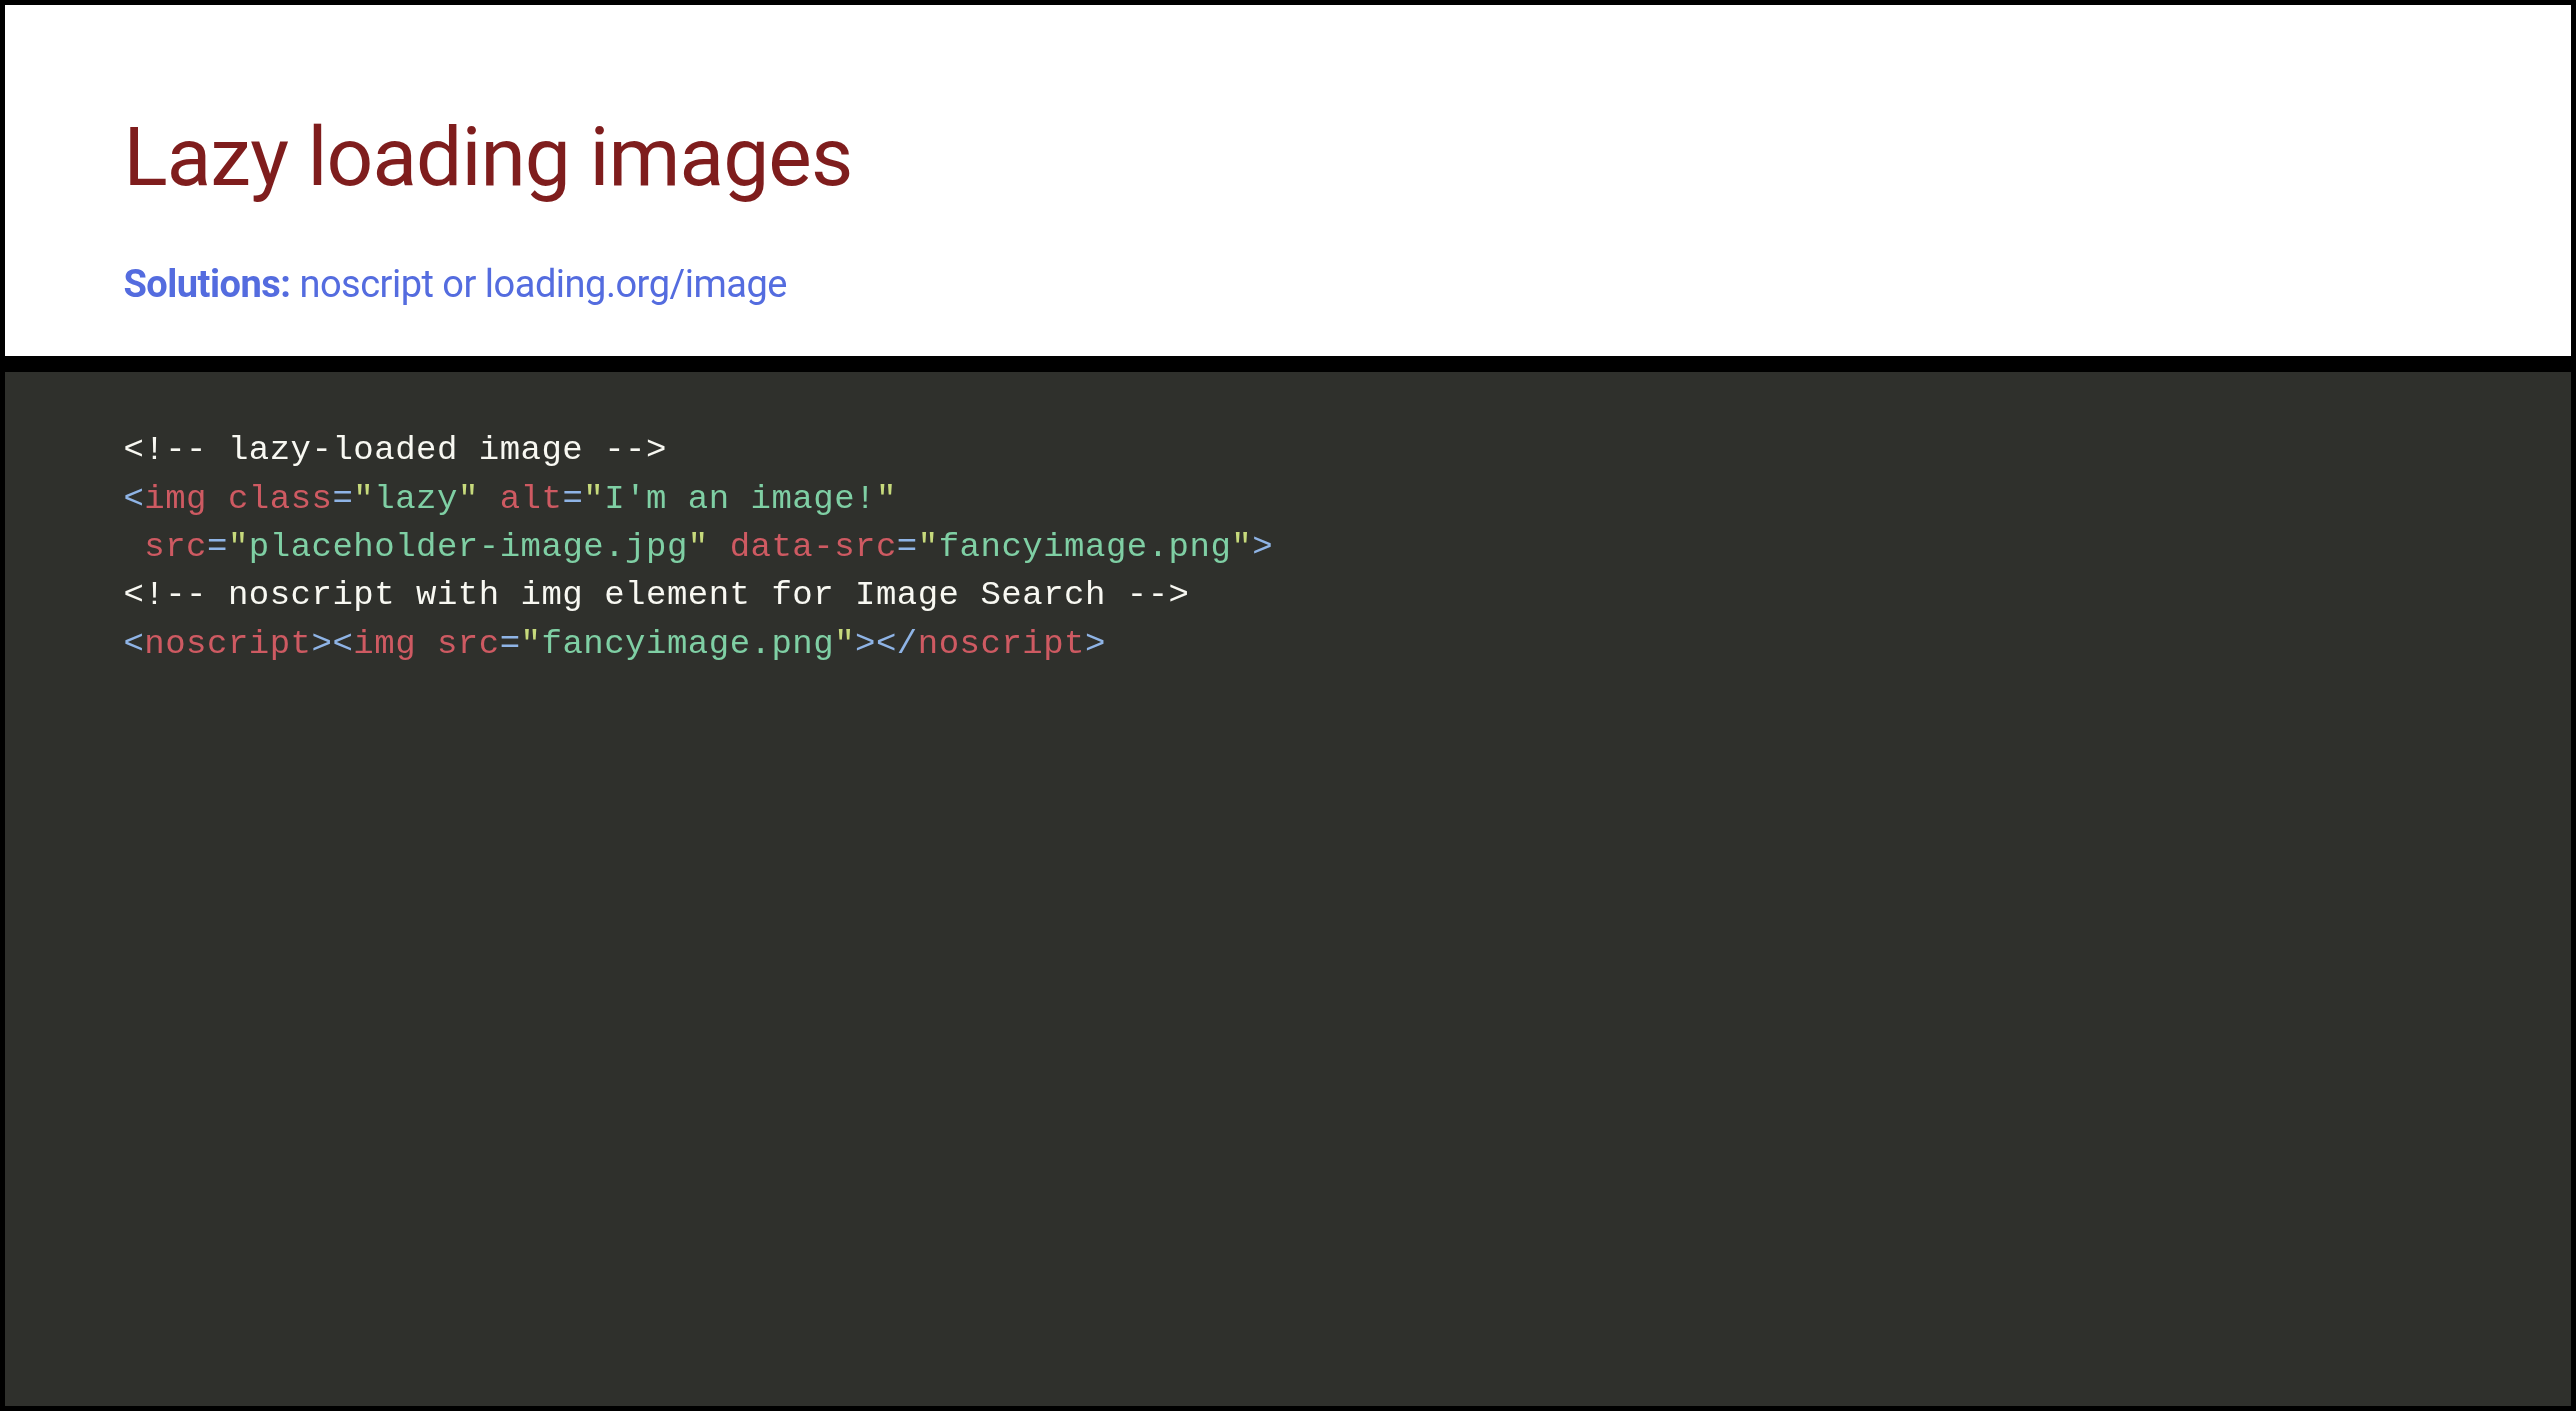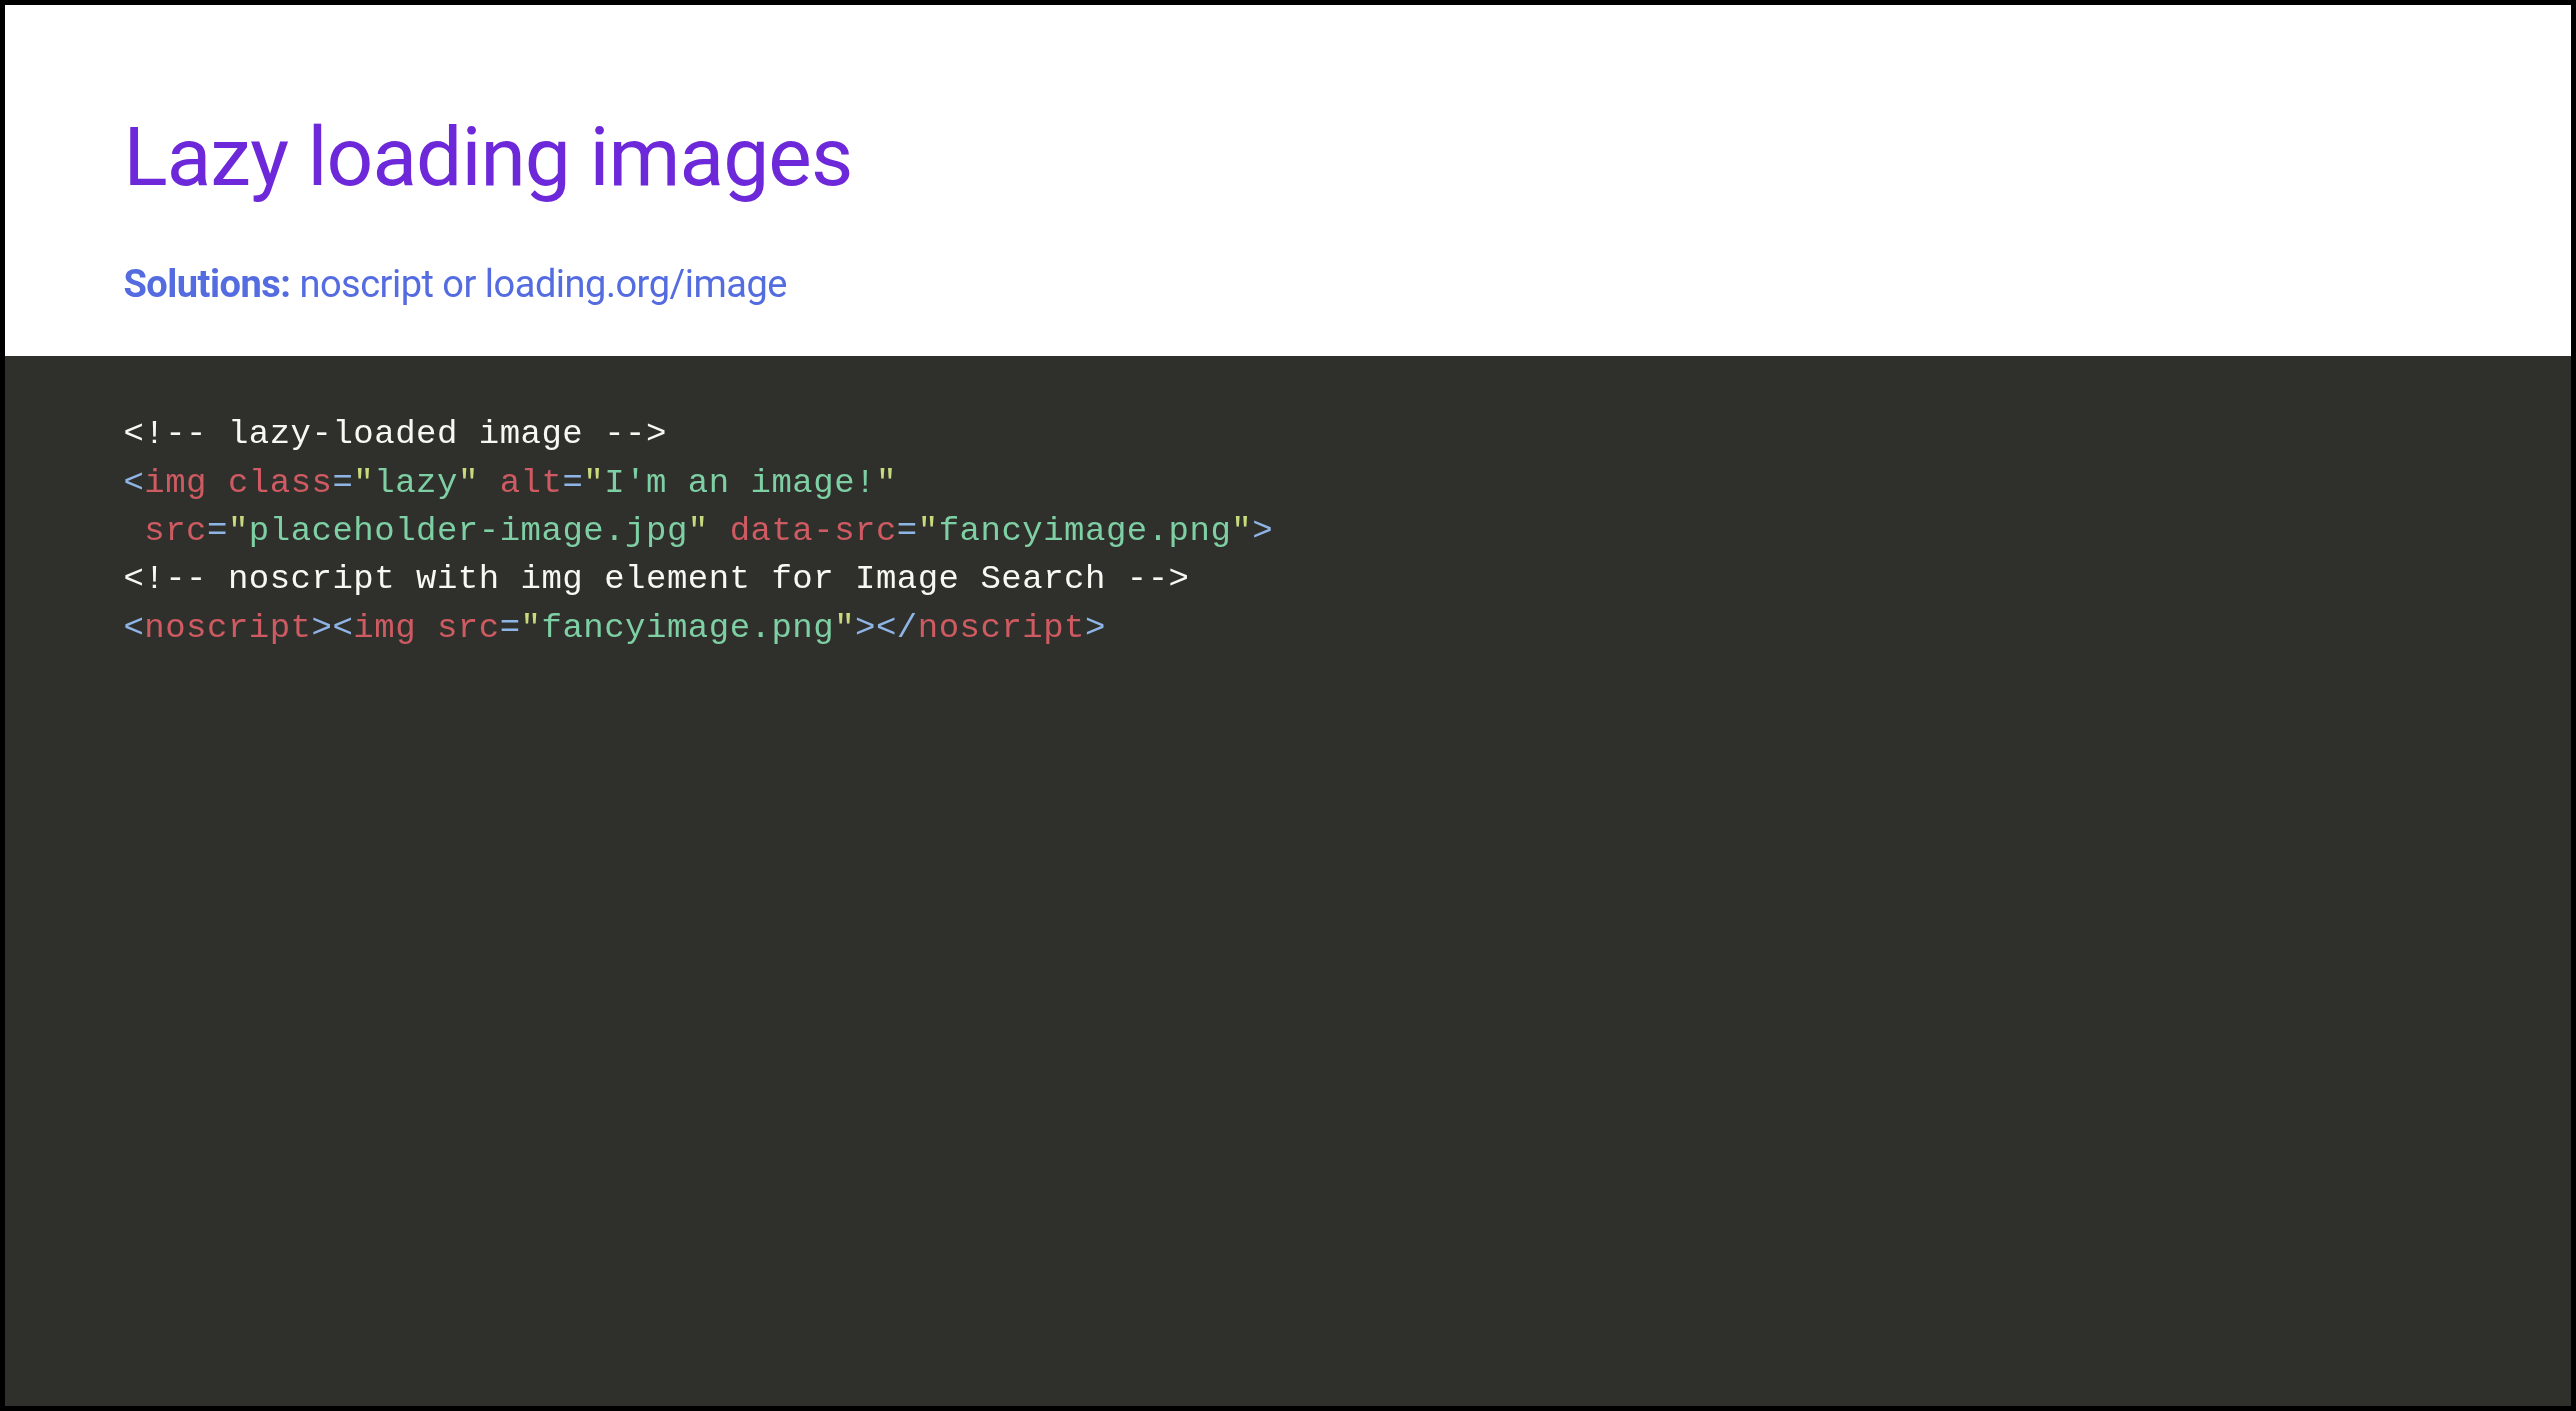--- a/index.html
+++ b/index.html
@@ -17,21 +17,21 @@
     padding: 5.4px;
     display: flex;
     flex-direction: column;
   }
   .top {
     background: #fff;
     padding: 109px 118px 50px 118px;
     flex: 0 0 auto;
   }
   .title {
-    color: #6d28d9;
+    color: #7f1d1d;
     font-size: 82px;
     font-weight: 400;
     letter-spacing: -0.9px;
     line-height: 1.05;
   }
   .subtitle {
     margin-top: 62px;
     font-size: 38px;
     font-weight: 400;
     color: #546cdf;
@@ -47,20 +47,21 @@
     flex: 1 1 auto;
     padding: 54px 118px 13px 118px;
     font-family: "SF Mono", ui-monospace, Menlo, Consolas, "Courier New", monospace;
     font-size: 34px;
     line-height: 1.42;
     font-weight: 500;
     letter-spacing: 0.5px;
     color: #f8f8f2;
     white-space: pre;
     overflow: hidden;
+    margin-top: 16px;
   }
   .c-white  { color: #f8f8f2; }
   .c-blue   { color: #8fb4e6; }
   .c-red    { color: #ce5a62; }
   .c-green  { color: #7fcfa4; }
   .c-quote  { color: #c7da7c; }
 </style>
 </head>
 <body>
 

